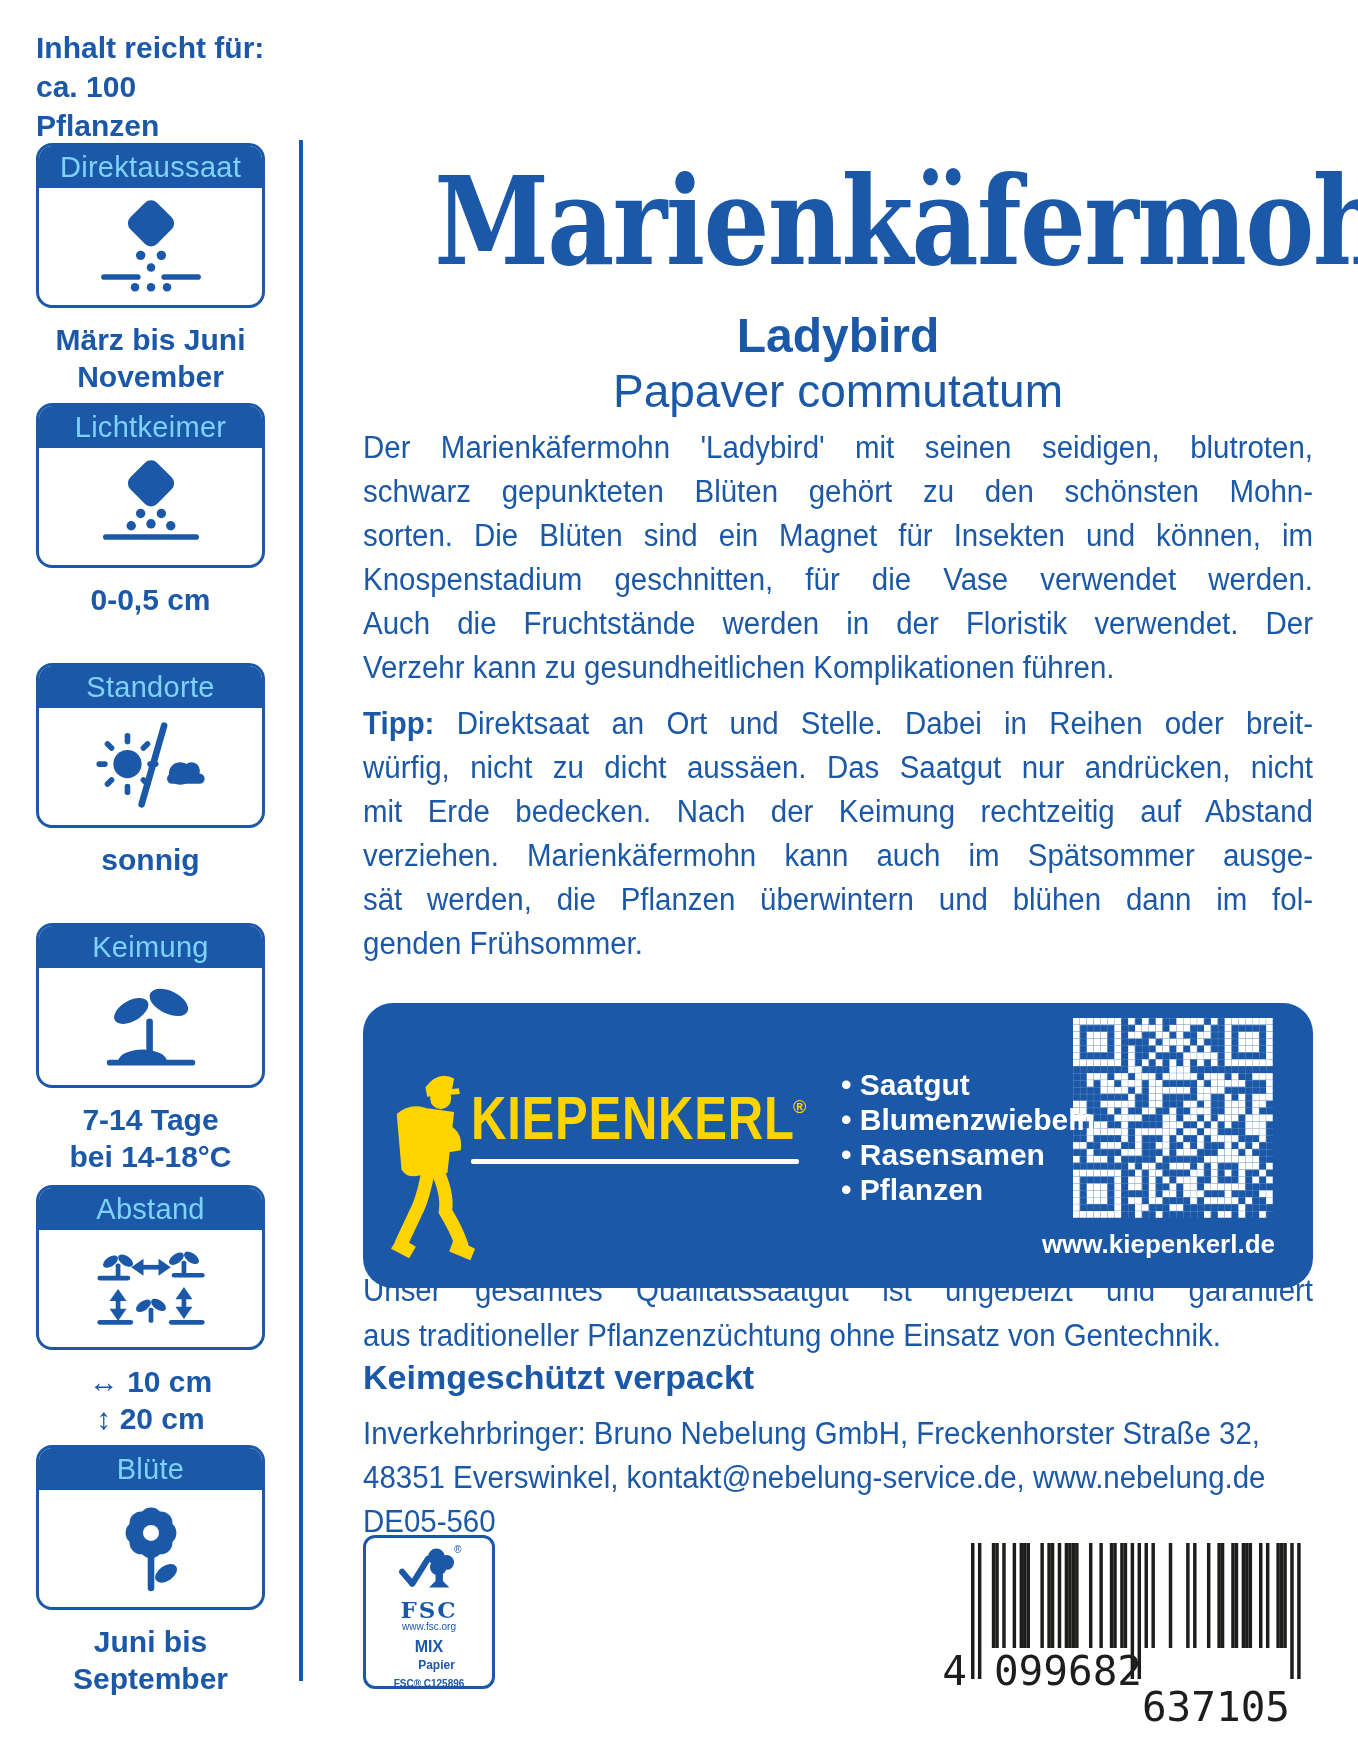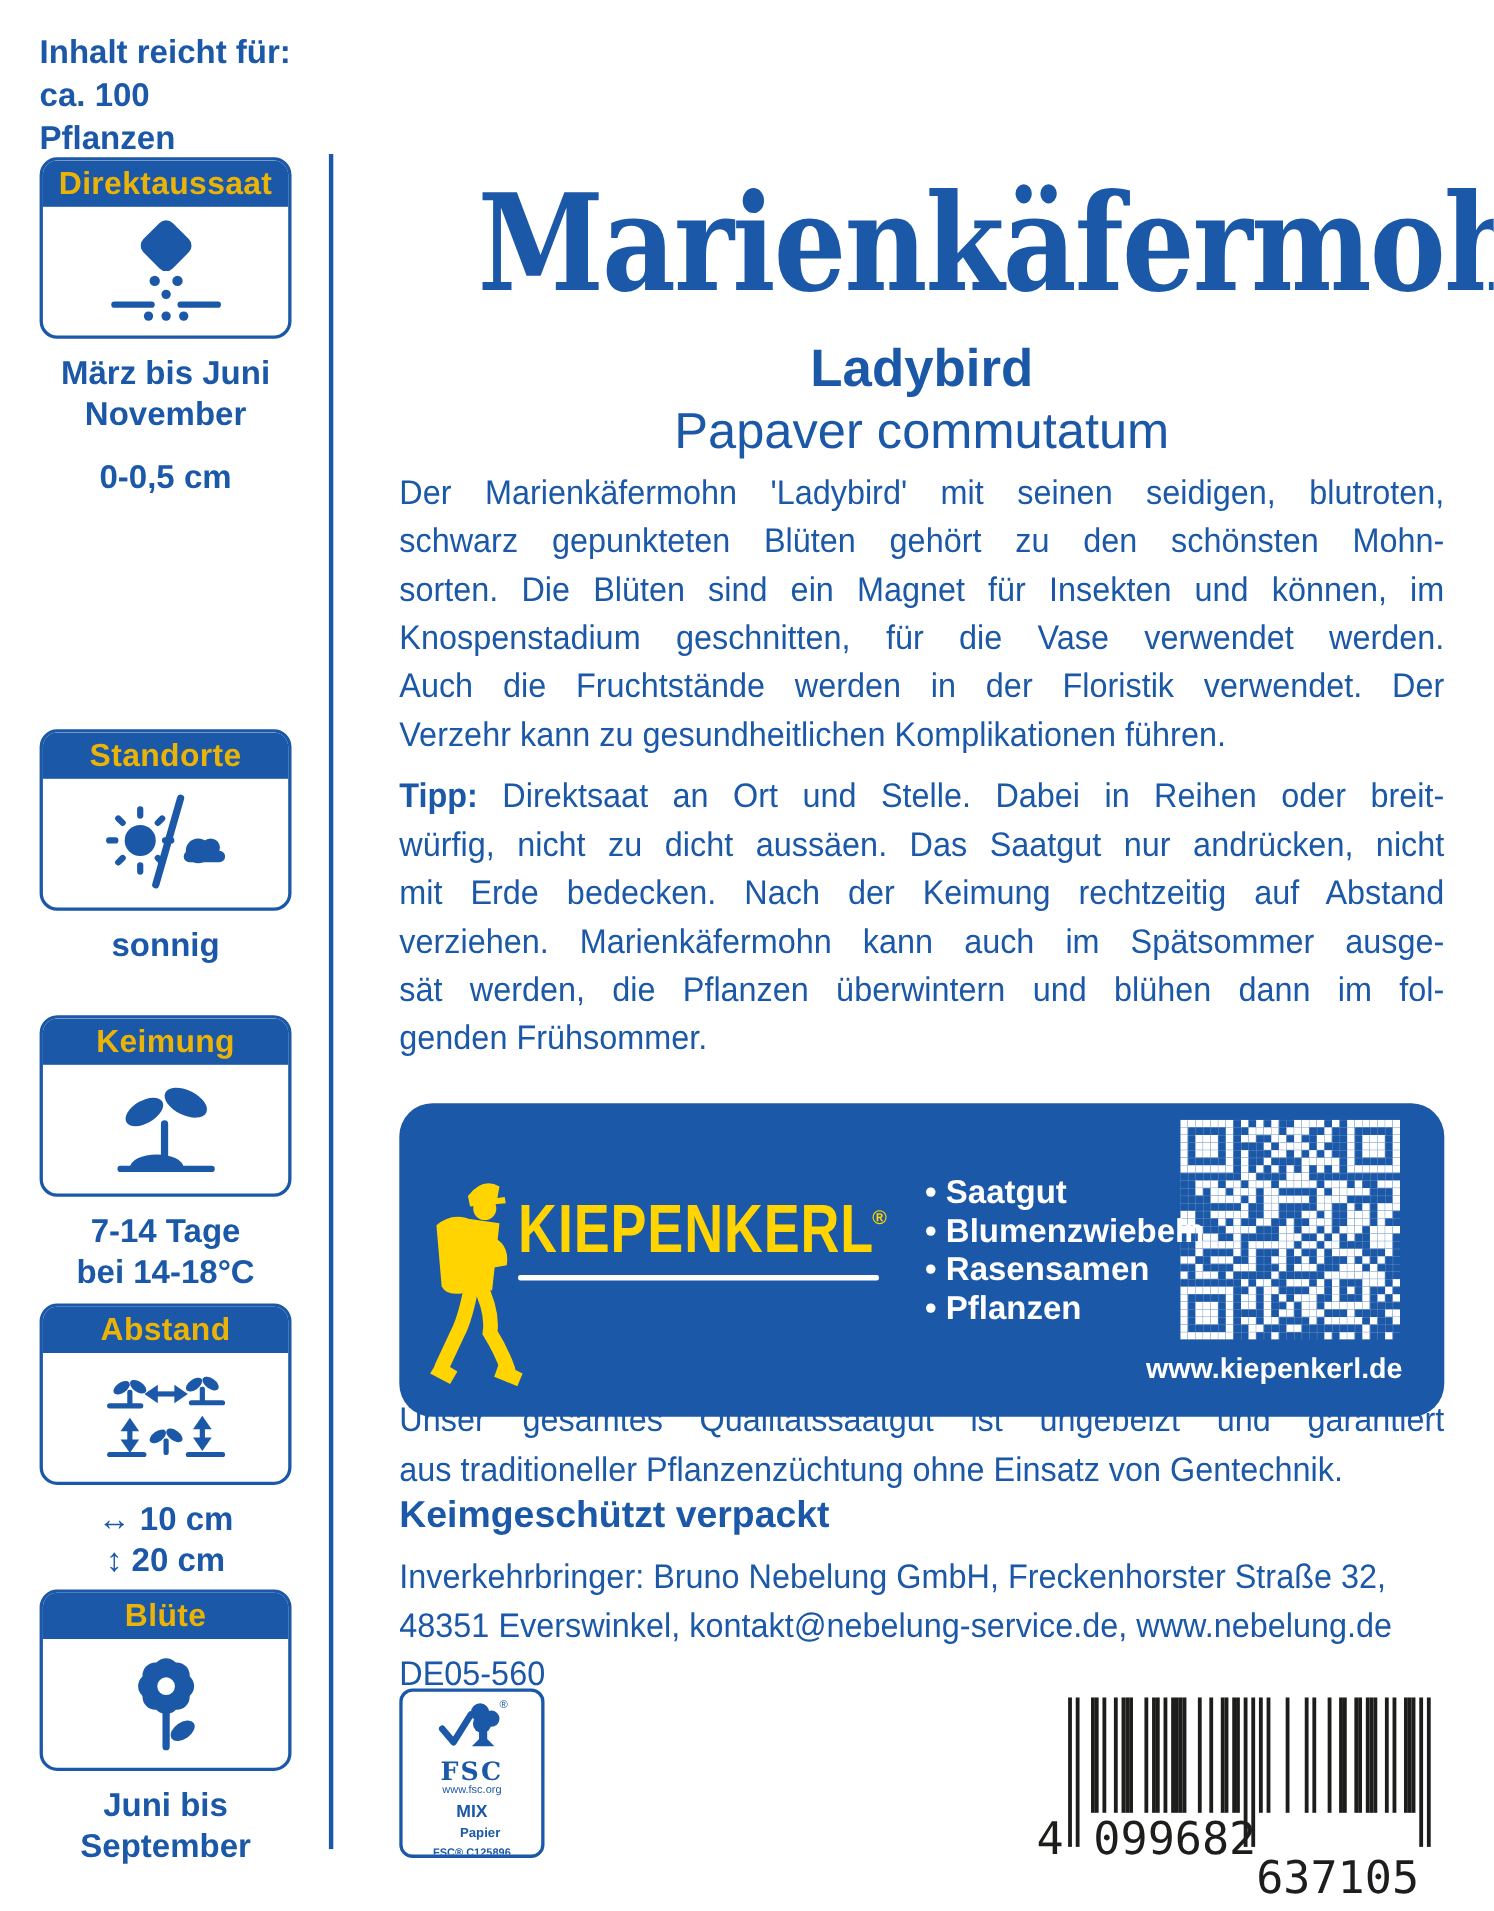--- a/index.html
+++ b/index.html
@@ -5,21 +5,21 @@
   :root{ --blue:#1B58A7; --yellow:#FFD400; --ink:#1d1d1b; }
   html,body{margin:0;padding:0;background:#fff;}
   body{width:1358px;height:1737px;font-family:"Liberation Sans",sans-serif;color:var(--blue);}
   #page{position:relative;width:1358px;height:1737px;overflow:hidden;background:#fff;}
 
   
   #sidebar{position:absolute;left:36px;top:0;width:229px;}
   .note{position:absolute;left:0;top:28px;font-size:30px;line-height:39px;font-weight:bold;white-space:pre-line;}
   .box-group{position:absolute;left:0;width:229px;}
   .info-box{height:165px;border:3.5px solid var(--blue);border-radius:16px;background:#fff;box-sizing:border-box;overflow:hidden;}
-  .info-box .hdr{height:42px;background:var(--blue);color:#eab308;font-weight:bold;font-size:29px;display:flex;align-items:center;justify-content:center;letter-spacing:.3px;}
+  .info-box .hdr{height:42px;background:var(--blue);color:#7dd3fc;font-weight:normal;font-size:29px;display:flex;align-items:center;justify-content:center;letter-spacing:.3px;}
   .icon-wrap{height:114px;display:flex;align-items:center;justify-content:center;}
   .box-icon{width:138px;height:96px;color:var(--blue);}
   .caption{margin-top:13px;text-align:center;font-size:30px;font-weight:bold;line-height:37px;white-space:pre-line;
            font-family:"Liberation Sans","DejaVu Sans",sans-serif;}
 
   #divider{position:absolute;left:299px;top:140px;width:3.5px;height:1541px;background:var(--blue);}
 
   
   #main{position:absolute;left:363px;top:0;width:950px;height:1737px;}
   .title{position:absolute;top:160px;left:0;width:950px;text-align:center;white-space:nowrap;
@@ -93,20 +93,34 @@
               <circle cx="65" cy="96" r="4.5"></circle>
               <circle cx="82" cy="96" r="4.5"></circle>
             </svg>
           </div>
         </div>
         <div class="caption">März bis Juni
 November</div>
       </div>
 
       <div class="box-group" style="top: 403px;">
+        <div class="info-box">
+          <div class="hdr">Lichtkeimer</div>
+          <div class="icon-wrap">
+            <svg class="box-icon" viewBox="0 0 130 102" fill="currentColor">
+              <rect x="45" y="8" width="40" height="40" rx="9" transform="rotate(45 65 28)"></rect>
+              <circle cx="54" cy="60" r="5"></circle>
+              <circle cx="76" cy="60" r="5"></circle>
+              <circle cx="44" cy="73" r="5"></circle>
+              <circle cx="65" cy="71" r="5"></circle>
+              <circle cx="86" cy="73" r="5"></circle>
+              <rect x="14" y="82" width="102" height="6" rx="3"></rect>
+            </svg>
+          </div>
+        </div>
         <div class="caption">0-0,5 cm</div>
       </div>
 
       <div class="box-group" style="top: 663px;">
         <div class="info-box">
           <div class="hdr">Standorte</div>
           <div class="icon-wrap">
             <svg class="box-icon" viewBox="0 0 130 102" fill="currentColor">
               <circle cx="40" cy="50" r="15"></circle>
               <rect x="-3" y="-33" width="6" height="12" rx="3" transform="translate(40 50) rotate(0)"></rect>

